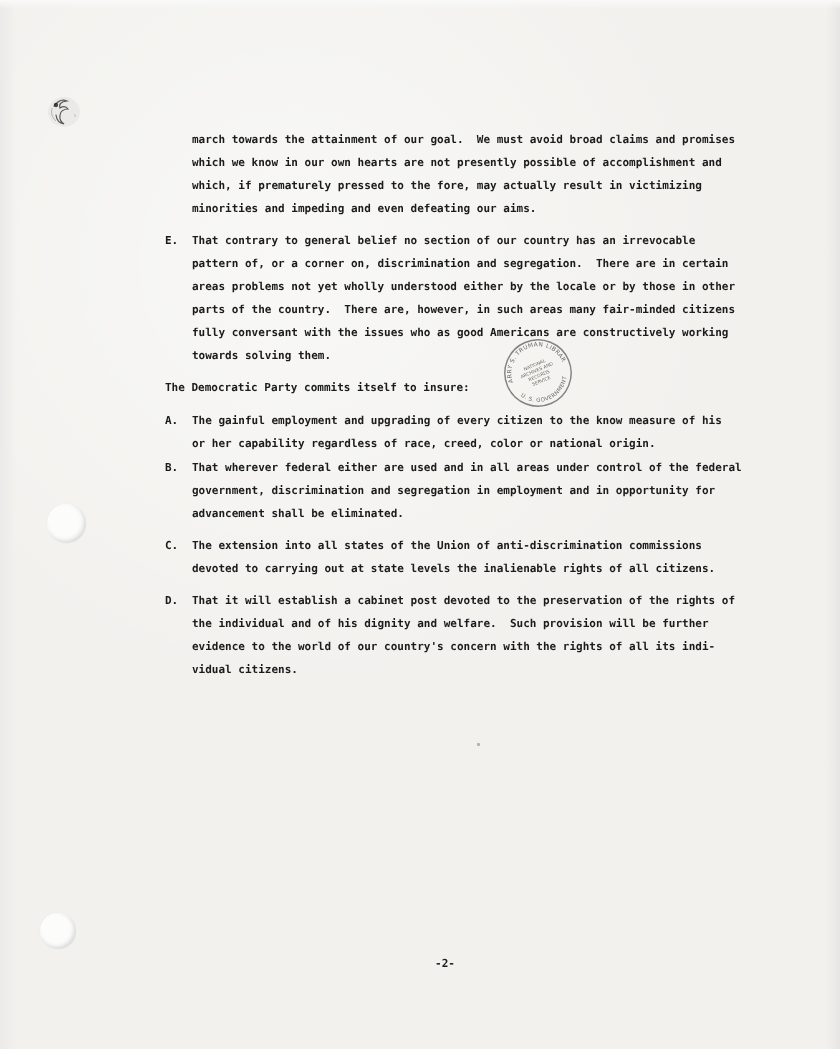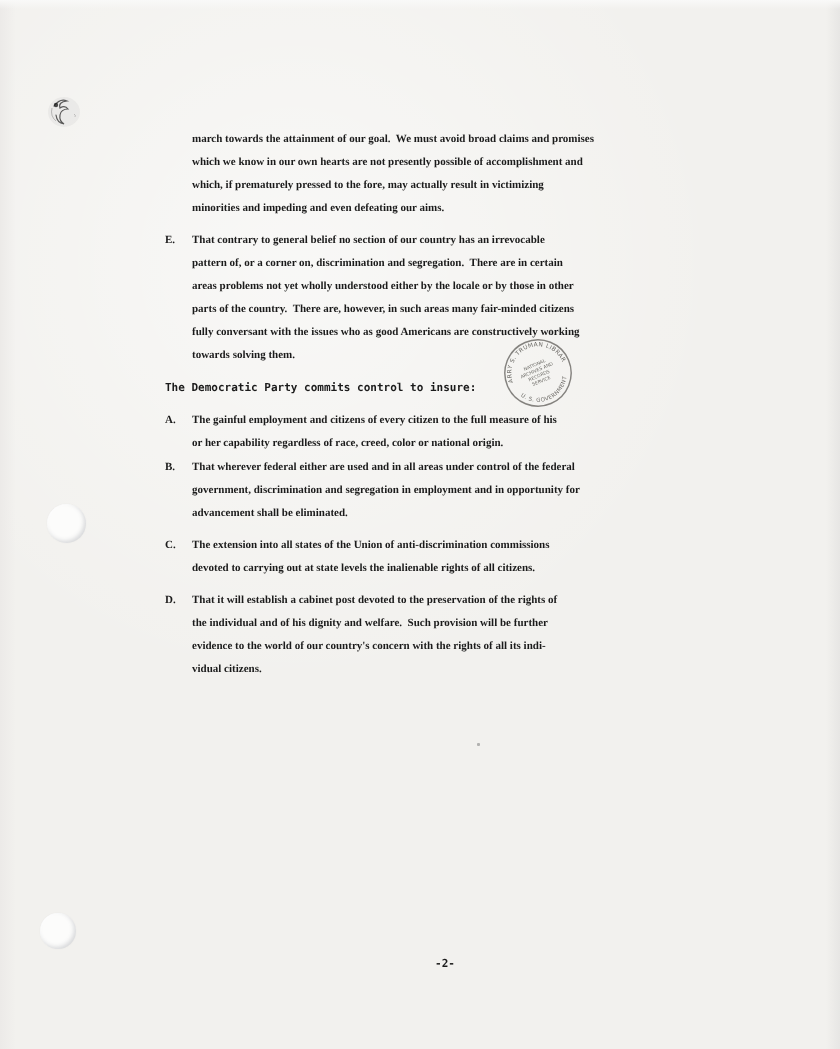--- a/index.html
+++ b/index.html
@@ -22,21 +22,21 @@
     line-height:23px;
     color:#1b1b1b;
     white-space:pre-wrap;
     text-rendering:geometricPrecision;
   }
   .doc {
     position:absolute;
     left:165px; top:128px;
     width:645px;
   }
-  .block { display:flex; margin-bottom:9px;font-family:Liberation Serif, serif; }
+  .block { display:flex; margin-bottom:9px; }
   .letter { width:27px; flex:none; }
   .ptext  { flex:1; }
   .commit { margin-bottom:10px; }
   .items-a { margin-bottom:1px; }
   .page-number {
     position:absolute;
     left:165px; top:952px;
     width:560px;
     text-align:center;
   }
@@ -88,25 +88,25 @@
     <div class="block">
       <div class="letter typed">E.</div>
       <div class="ptext typed">That contrary to general belief no section of our country has an irrevocable
 pattern of, or a corner on, discrimination and segregation.  There are in certain
 areas problems not yet wholly understood either by the locale or by those in other
 parts of the country.  There are, however, in such areas many fair-minded citizens
 fully conversant with the issues who as good Americans are constructively working
 towards solving them.</div>
     </div>
 
-    <div class="commit typed">The Democratic Party commits control to insure:</div>
+    <div class="commit typed">The Democratic Party commits itself to insure:</div>
 
     <div class="block items-a">
       <div class="letter typed">A.</div>
-      <div class="ptext typed">The gainful employment and citizens of every citizen to the full measure of his
+      <div class="ptext typed">The gainful employment and upgrading of every citizen to the know measure of his
 or her capability regardless of race, creed, color or national origin.</div>
     </div>
 
     <div class="block">
       <div class="letter typed">B.</div>
       <div class="ptext typed">That wherever federal either are used and in all areas under control of the federal
 government, discrimination and segregation in employment and in opportunity for
 advancement shall be eliminated.</div>
     </div>
 

